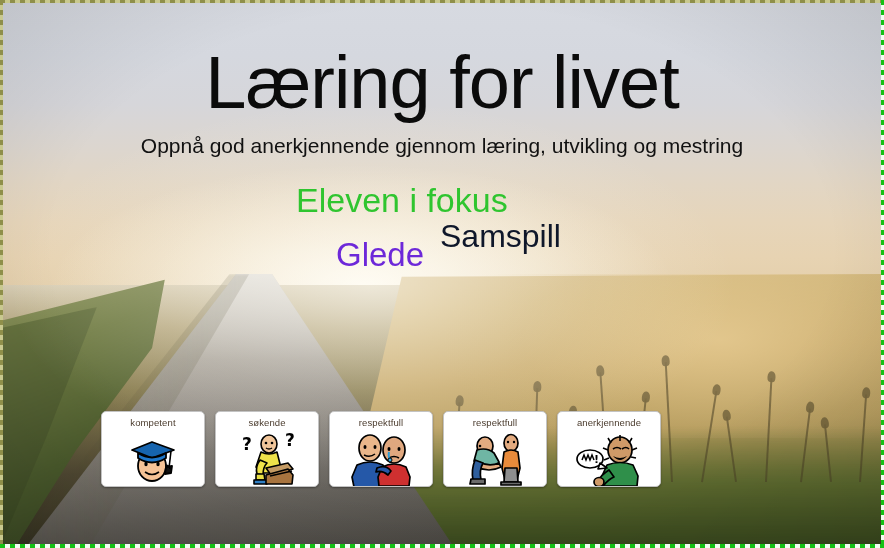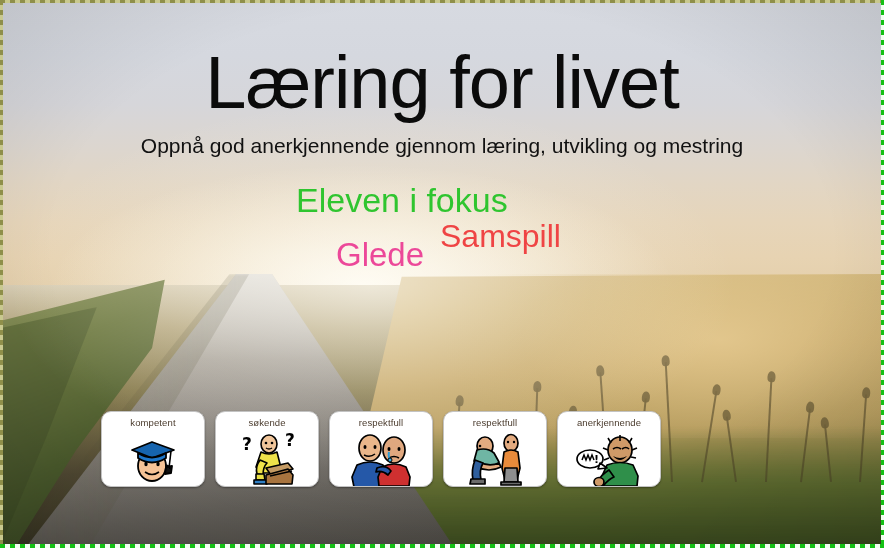--- a/index.html
+++ b/index.html
@@ -138,21 +138,21 @@
   .w-samspill{left:440px;top:218px;font-size:32px;color:#18874d;}
   .w-glede   {left:336px;top:236px;font-size:33px;color:#aab212;}
 
   
   .cards{
     position:absolute;left:101px;top:411px;
     display:flex;gap:10px;z-index:30;
   }
   .card{
     width:104px;height:76px;
-    background:#fff;border:1px solid #c3c3c3;border-radius:10px;
+    background:#fff;border:1px solid #c3c3c3;border-radius:5px;
     box-shadow:0 1px 2px rgba(0,0,0,.35);
     display:flex;flex-direction:column;align-items:center;
     padding-top:5px;box-sizing:border-box;overflow:hidden;
   }
   .card-label{
     font-size:9.5px;color:#4a3b2d;font-family:"Liberation Sans",sans-serif;
     letter-spacing:.1px;white-space:nowrap;
   }
   .card-art{flex:1;width:100%;display:flex;align-items:flex-end;justify-content:center;}
   .card-art svg{display:block;}
@@ -192,22 +192,22 @@
       </div>
     <div class="fog"></div>
     <div class="vignette"></div>
   </div>
 
   <div class="content">
     <div class="title">Læring for livet</div>
     <div class="subtitle">Oppnå god anerkjennende gjennom læring, utvikling og mestring</div>
 
     <div class="word w-fokus" style="color: rgb(47, 197, 47);">Eleven i fokus</div>
-    <div class="word w-samspill" style="color: #ef4444;">Samspill</div>
-    <div class="word w-glede" style="color: #ec4899;">Glede</div>
+    <div class="word w-samspill" style="color: #0f172a;">Samspill</div>
+    <div class="word w-glede" style="color: #6d28d9;">Glede</div>
   </div>
 
   <div class="cards" id="cards">
       <div class="card">
         <div class="card-label">kompetent</div>
         <div class="card-art">
     <svg width="56" height="52" viewBox="0 0 56 52">
       <g stroke="#000" stroke-width="1.8" stroke-linejoin="round">
         <ellipse cx="27" cy="32" rx="14" ry="15" fill="#f6c396"></ellipse>
         <path d="M7 16 L27 8 L49 16 L27 24 Z" fill="#1664ae"></path>

